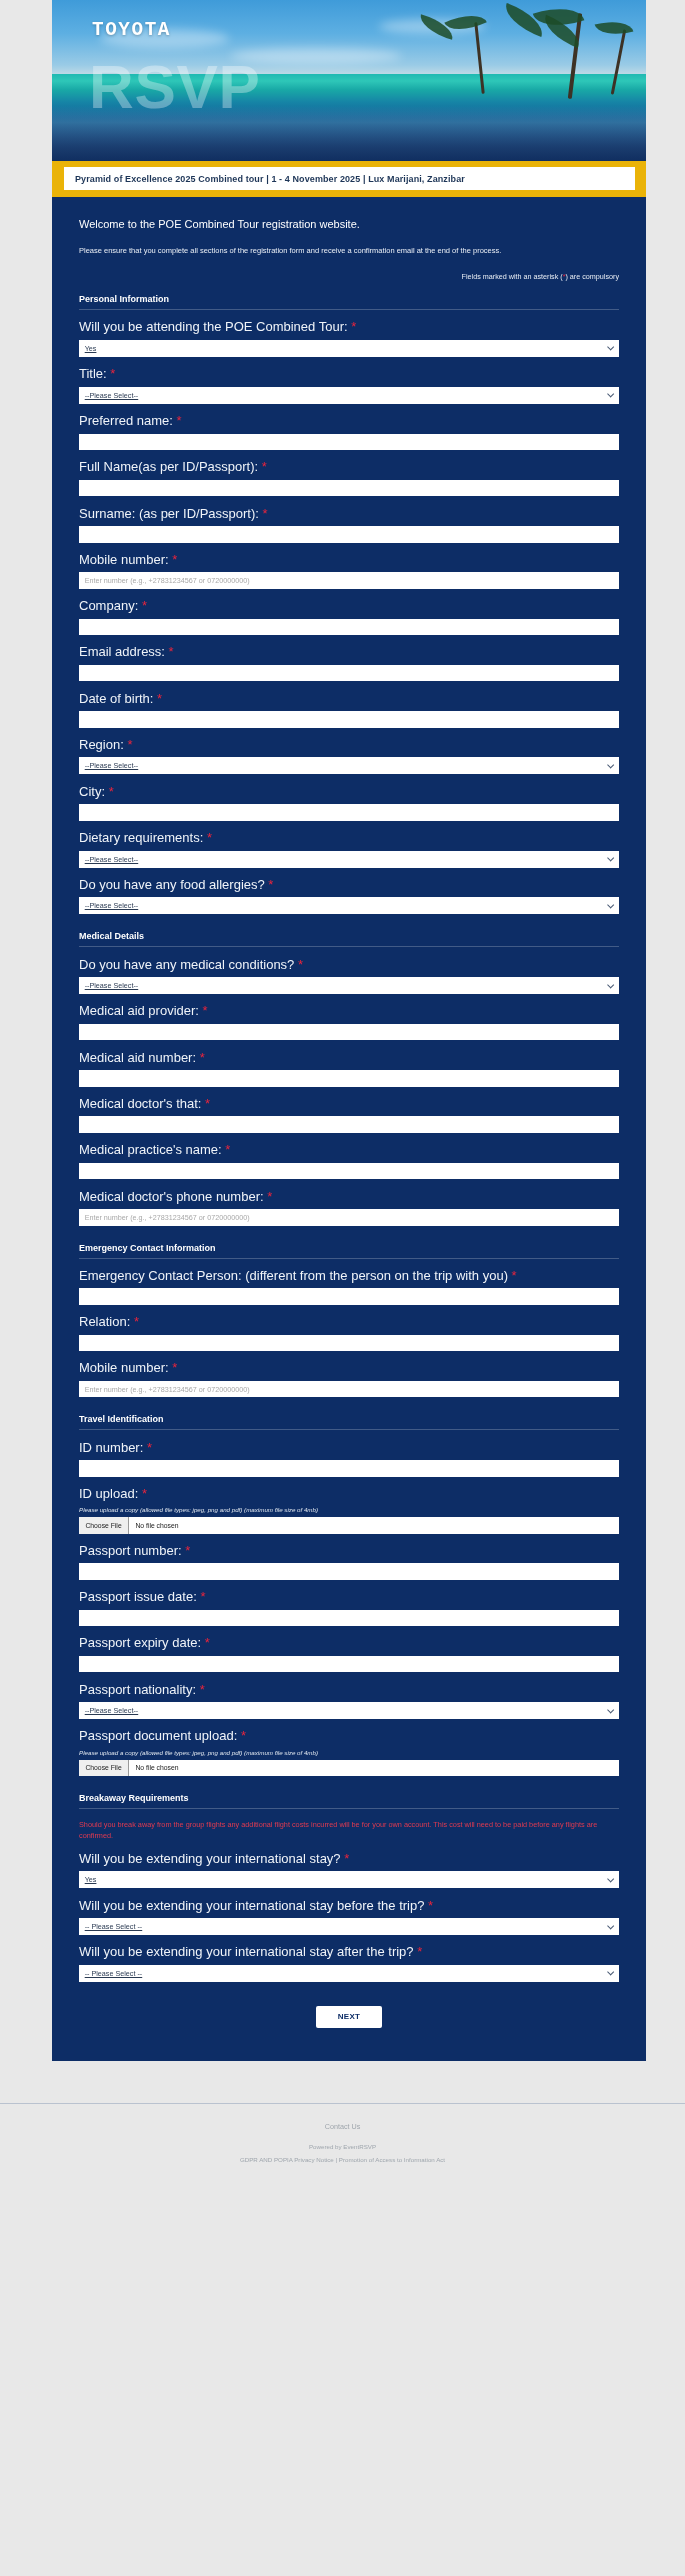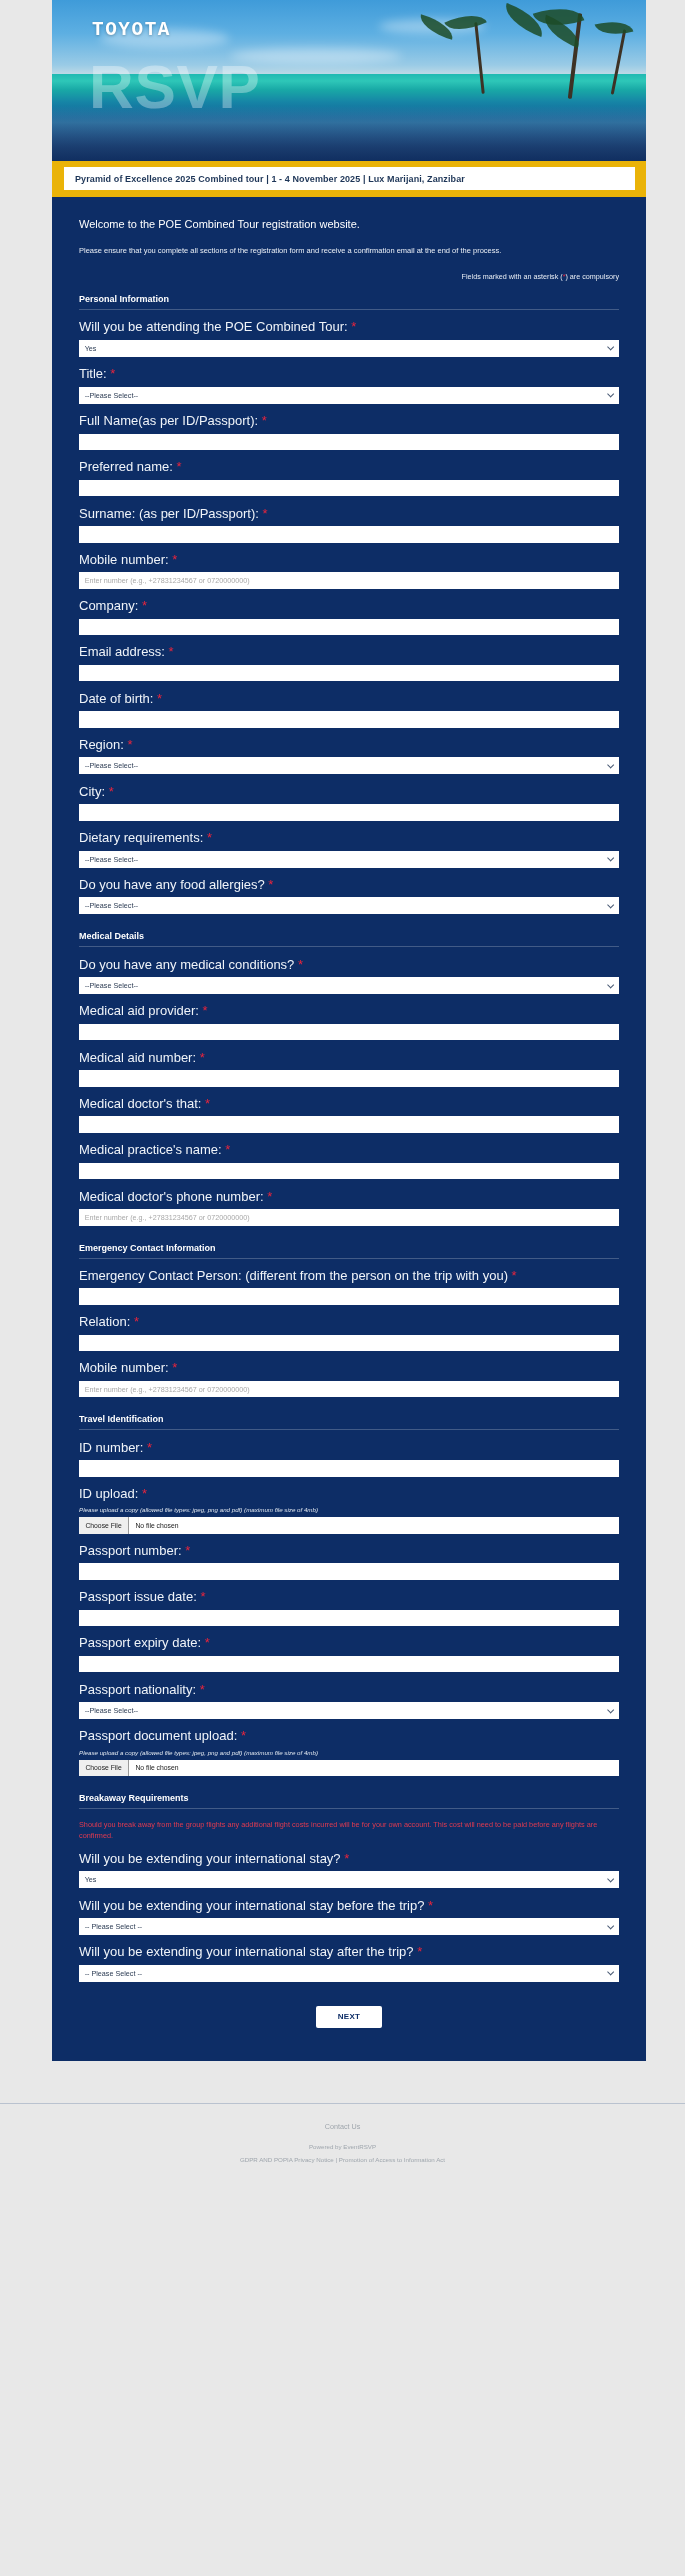--- a/index.html
+++ b/index.html
@@ -122,20 +122,21 @@
     font-family:"Liberation Sans", sans-serif;
     font-size:7.2px; color:#223; padding: 0 5.7px;
     outline:none;
   }
   input.txt::placeholder { color:#a8a8a8; }
   .selwrap { position:relative; }
   .fakeselect {
     display:flex; align-items:center;
     height:17px; padding-right:30px; cursor:pointer;
     color:#2a3a52;
+    text-decoration:underline;
   }
   .caret {
     position:absolute; right:6.4px; top:50%; transform:translateY(-50%);
     width:5px; height:5px; pointer-events:none;
   }
   .caret:before {
     content:""; display:block; width:4.3px; height:4.3px;
     border-right:1px solid #4a5b74; border-bottom:1px solid #4a5b74;
     transform: rotate(45deg) translate(-0.7px,-0.7px);
   }
@@ -225,26 +226,26 @@
 
     <div class="field">
       <label class="field-label"><span>Title:</span> <span class="req">*</span></label>
       <div class="selwrap">
         <div class="fakeselect">--Please Select--</div>
         <span class="caret"></span>
       </div>
     </div>
 
     <div class="field">
+      <label class="field-label"><span>Preferred name:</span> <span class="req">*</span></label>
+      <input class="txt" type="text" style="">
+    </div>
+
+    <div class="field">
       <label class="field-label"><span>Full Name(as per ID/Passport):</span> <span class="req">*</span></label>
-      <input class="txt" type="text" style="">
-    </div>
-
-    <div class="field">
-      <label class="field-label"><span>Preferred name:</span> <span class="req">*</span></label>
       <input class="txt" type="text" style="">
     </div>
 
     <div class="field">
       <label class="field-label"><span>Surname: (as per ID/Passport):</span> <span class="req">*</span></label>
       <input class="txt" type="text" style="">
     </div>
 
     <div class="field">
       <label class="field-label"><span>Mobile number:</span> <span class="req">*</span></label>

